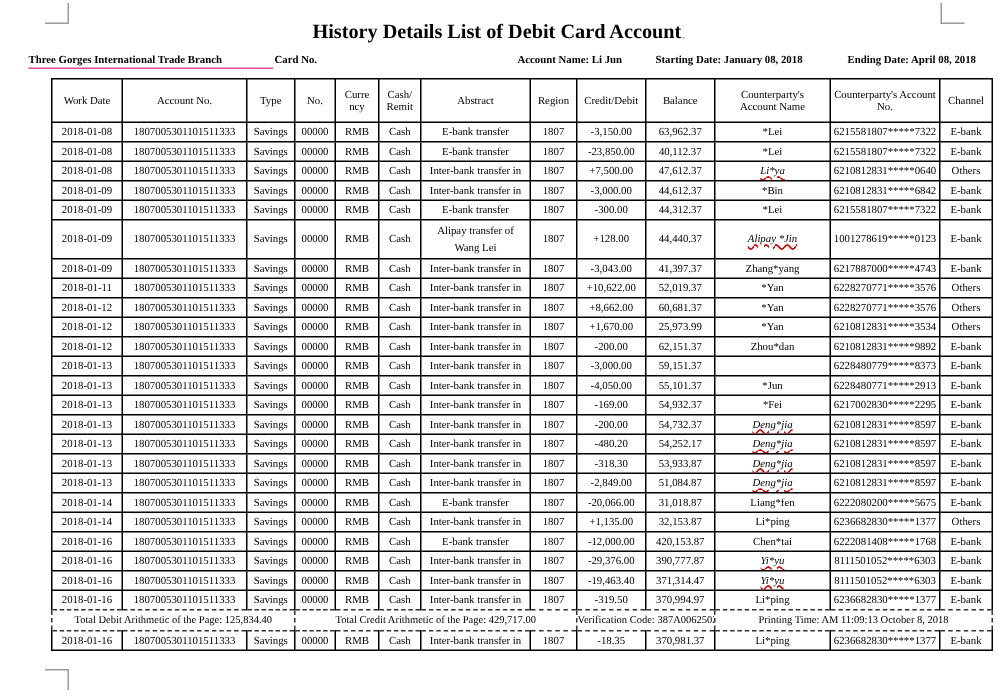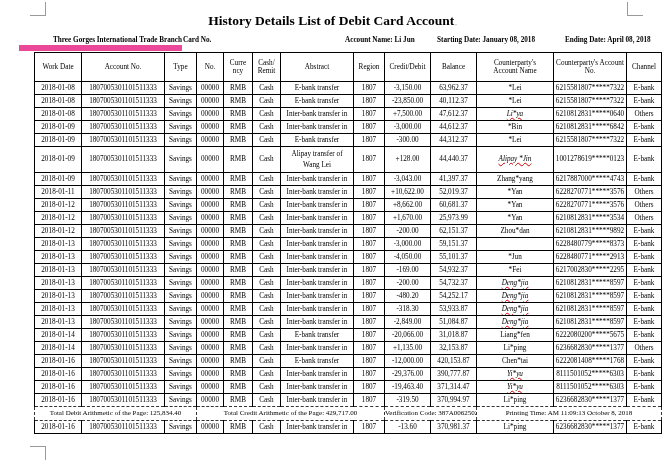--- a/index.html
+++ b/index.html
@@ -12,21 +12,21 @@
     overflow:hidden;
   }
   .crop { position:absolute; }
   .crop-tl { left:30px; top:2px;  width:15px; height:13px; border-right:1px solid #9a9a9a; border-bottom:1px solid #9a9a9a; }
   .crop-tr { left:627px; top:2px; width:15px; height:13px; border-left:1px solid #9a9a9a;  border-bottom:1px solid #9a9a9a; }
   .crop-bl { left:30px; top:446px; width:15px; height:13px; border-right:1px solid #9a9a9a; border-top:1px solid #9a9a9a; }
   .title { text-align:center; font-weight:bold; font-size:13.5px; padding-top:13px; }
   .tmark { font-size:6px; color:#777; font-weight:normal; margin-left:1px; }
   .meta { position:relative; height:13px; margin:7px 0 0 19px; width:627px; font-weight:bold; font-size:7.2px; white-space:nowrap; }
   .meta span { position:absolute; top:0; }
-  .meta-branch { left:0; width:163px; border-bottom:6px solid #ec4899; padding-bottom:1px;text-align:right; }
+  .meta-branch { left:0; width:163px; border-bottom:1px solid #ec4899; padding-bottom:1px; }
   .meta-card { left:164px; }
   .meta-account { left:326px; }
   .meta-start { left:418px; }
   .meta-end { left:546px; }
   table { border-collapse:collapse; table-layout:fixed; width:627px; margin:3px 0 0 34px; }
   th, td {
     border:1px solid #000;
     text-align:center; vertical-align:middle;
     padding:0; overflow:hidden;
     font-weight:normal;
@@ -473,20 +473,20 @@
       </tr>
       <tr class="post-summary">
         <td>2018-01-16</td>
         <td>1807005301101511333</td>
         <td>Savings</td>
         <td>00000</td>
         <td>RMB</td>
         <td>Cash</td>
         <td>Inter-bank transfer in</td>
         <td>1807</td>
-        <td>-13.60</td>
+        <td>-18.35</td>
         <td>370,981.37</td>
         <td>Li*ping</td>
         <td>6236682830*****1377</td>
         <td>E-bank</td>
       </tr>
     </tbody>
 </table>
 
 </body></html>

